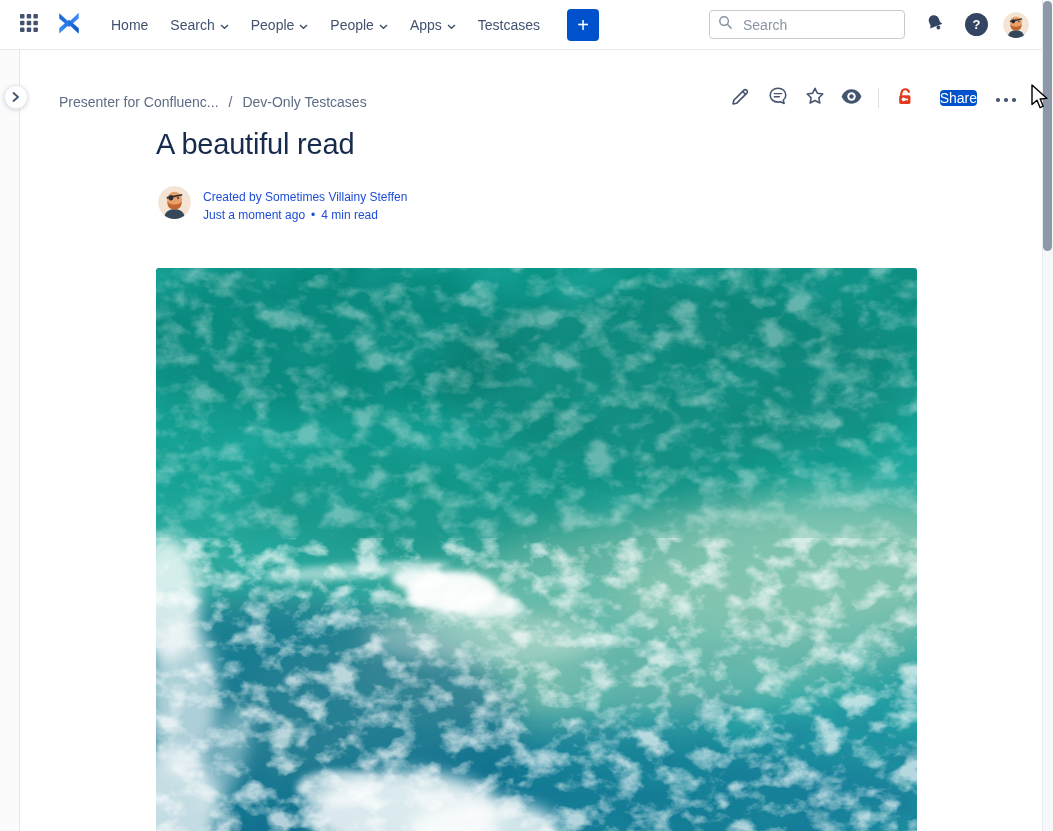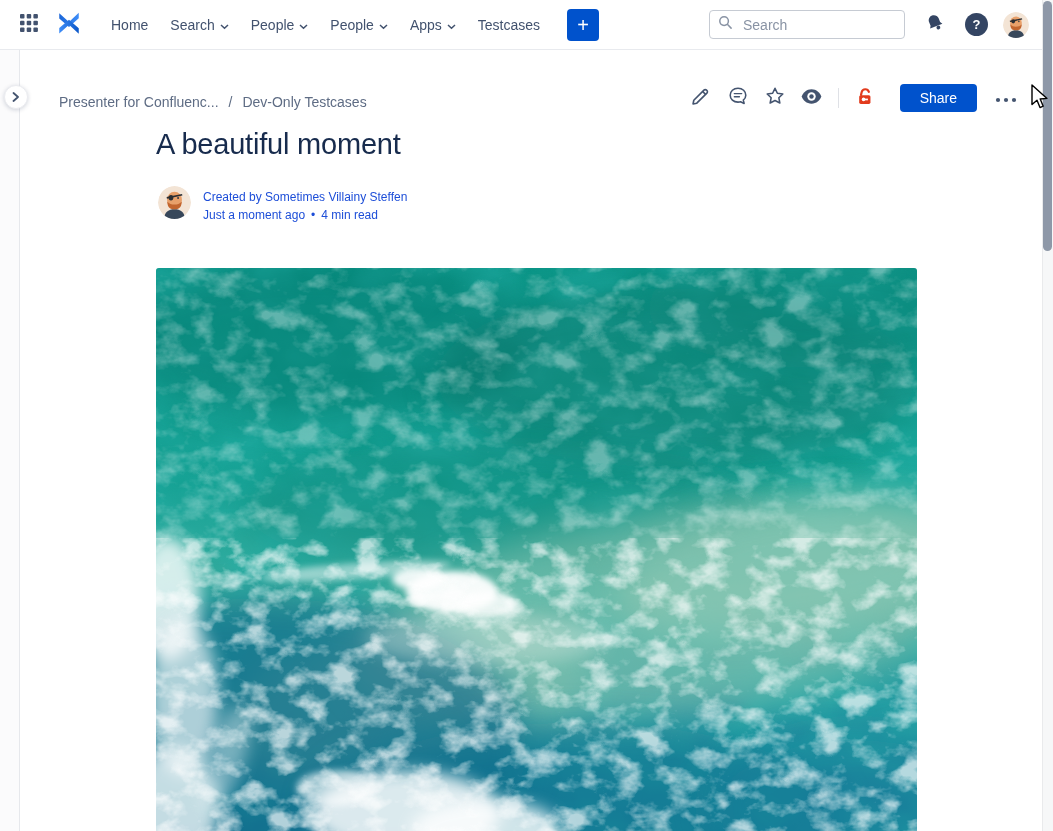--- a/index.html
+++ b/index.html
@@ -29,21 +29,21 @@
               border:1px solid #EBECF0;box-shadow:0 1px 4px rgba(9,30,66,.18);display:flex;align-items:center;
               justify-content:center;cursor:pointer;z-index:5;padding:0;}
 
   
   .breadcrumb{position:absolute;top:94px;left:59px;display:flex;align-items:center;gap:10px;font-size:14px;color:#5E6C84;}
   .crumb{color:#5E6C84;cursor:pointer;text-decoration:none;}
   .crumb-sep{color:#5E6C84;}
   .actions{position:absolute;top:82px;right:33px;height:32px;display:flex;align-items:center;gap:9px;}
   .action-icon{width:28px;height:28px;display:flex;align-items:center;justify-content:center;cursor:pointer;}
   .v-divider{width:1px;height:20px;background:#DFE1E6;margin:0 3px;}
-  .share-btn{height:28px;padding:0 20px;margin-left:12px;background:#0052CC;color:#fff;border:none;border-radius:4px;
+  .share-btn{height:16px;padding:0 0;margin-left:12px;background:#0052CC;color:#fff;border:none;border-radius:4px;
              font-size:14px;font-family:"Liberation Sans",sans-serif;cursor:pointer;}
   .more-btn{margin-left:6px;}
 
   
   .page-title{position:absolute;top:128px;left:156px;margin:0;font-size:29px;font-weight:500;color:#172B4D;letter-spacing:-.2px;}
   .byline{position:absolute;top:186px;left:158px;display:flex;gap:12px;}
   .byline-meta{font-size:12px;color:#1d4ed8;line-height:18px;padding-top:2px;}
   .byline-row2{display:flex;gap:6px;align-items:flex-end;}
 
   .hero{position:absolute;top:268px;left:156px;width:761px;height:563px;overflow:hidden;border-radius:3px 3px 0 0;}
@@ -236,21 +236,21 @@
       <span>
         <svg width="22" height="6" viewBox="0 0 22 6">
             <circle cx="3" cy="3" r="2.1" fill="#44546F"></circle>
             <circle cx="11" cy="3" r="2.1" fill="#44546F"></circle>
             <circle cx="19" cy="3" r="2.1" fill="#44546F"></circle>
           </svg>
       </span>
     </div>
   </div>
 
-  <h1 class="page-title">A beautiful moment</h1>
+  <h1 class="page-title">A beautiful read</h1>
 
   <div class="byline">
     <span class="avatar" style="width:33px;height:33px">
       <svg width="33" height="33" viewBox="0 0 32 32">
         <circle cx="16" cy="16" r="16" fill="#F3E4D5"></circle>
         <path d="M6 32 C6 25 10.5 22.5 16 22.5 C21.5 22.5 26 25 26 32 Z" fill="#37475A"></path>
         <ellipse cx="16" cy="13.5" rx="7.2" ry="8" fill="#E8A06A"></ellipse>
         <path d="M9 15 C9 21 12 22.5 16 22.5 C20 22.5 23 21 23 15 C21 17.5 19 18 16 18 C13 18 11 17.5 9 15 Z" fill="#C2652E"></path>
         <path d="M8.5 11.5 L23.5 8.5" stroke="#2A2E33" stroke-width="1.6"></path>
         <ellipse cx="12.6" cy="11.4" rx="2.3" ry="2.6" fill="#2A2E33"></ellipse>

